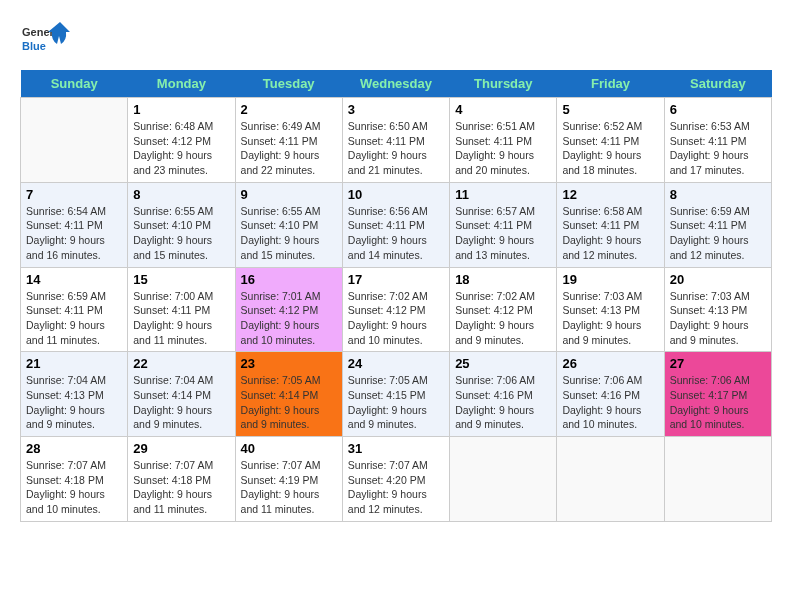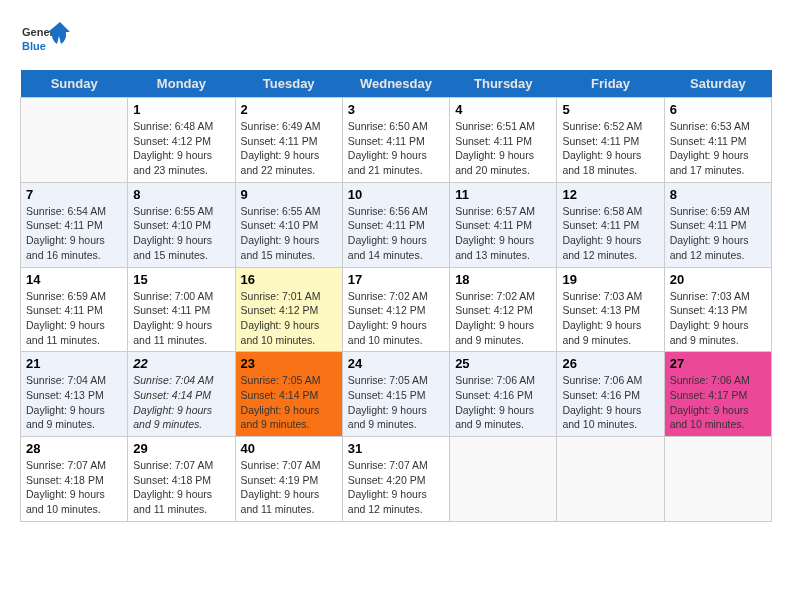--- a/index.html
+++ b/index.html
@@ -33,21 +33,21 @@
       font-size: 16px;
       color: #333;
     }
     table {
       width: 100%;
       border-collapse: collapse;
       font-size: 11px;
     }
     .day-header {
       background-color: #1a6fc4;
-      color: #e5e5e5;
+      color: #86efac;
       text-align: center;
       padding: 6px 4px;
       font-size: 13px;
       font-weight: bold;
     }
     td {
       border: 1px solid #ccc;
       vertical-align: top;
       padding: 4px 5px;
       min-height: 80px;
@@ -190,21 +190,21 @@
         <div class="day-info">
           Sunrise: 6:59 AM<br>Sunset: 4:11 PM<br>Daylight: 9 hours and 11 minutes.
         </div>
         </td>
         <td style="background-color: rgb(255, 255, 255);">
           <span class="day-number">15</span>
         <div class="day-info">
           Sunrise: 7:00 AM<br>Sunset: 4:11 PM<br>Daylight: 9 hours and 11 minutes.
         </div>
         </td>
-        <td style="background-color: #fef9c3;">
+        <td style="background-color: #f0abfc;">
           <span class="day-number">16</span>
         <div class="day-info">
           Sunrise: 7:01 AM<br>Sunset: 4:12 PM<br>Daylight: 9 hours and 10 minutes.
         </div>
         </td>
         <td style="background-color: rgb(255, 255, 255);">
           <span class="day-number">17</span>
         <div class="day-info">
           Sunrise: 7:02 AM<br>Sunset: 4:12 PM<br>Daylight: 9 hours and 10 minutes.
         </div>
@@ -228,21 +228,21 @@
         </div>
         </td>
       </tr>
       <tr>
         <td style="background-color: rgb(238, 243, 251);">
           <span class="day-number">21</span>
         <div class="day-info">
           Sunrise: 7:04 AM<br>Sunset: 4:13 PM<br>Daylight: 9 hours and 9 minutes.
         </div>
         </td>
-        <td style="background-color: rgb(238, 243, 251); font-style: italic;">
+        <td style="background-color: rgb(238, 243, 251);">
           <span class="day-number">22</span>
         <div class="day-info">
           Sunrise: 7:04 AM<br>Sunset: 4:14 PM<br>Daylight: 9 hours and 9 minutes.
         </div>
         </td>
         <td style="background-color: #f97316;">
           <span class="day-number">23</span>
         <div class="day-info">
           Sunrise: 7:05 AM<br>Sunset: 4:14 PM<br>Daylight: 9 hours and 9 minutes.
         </div>

